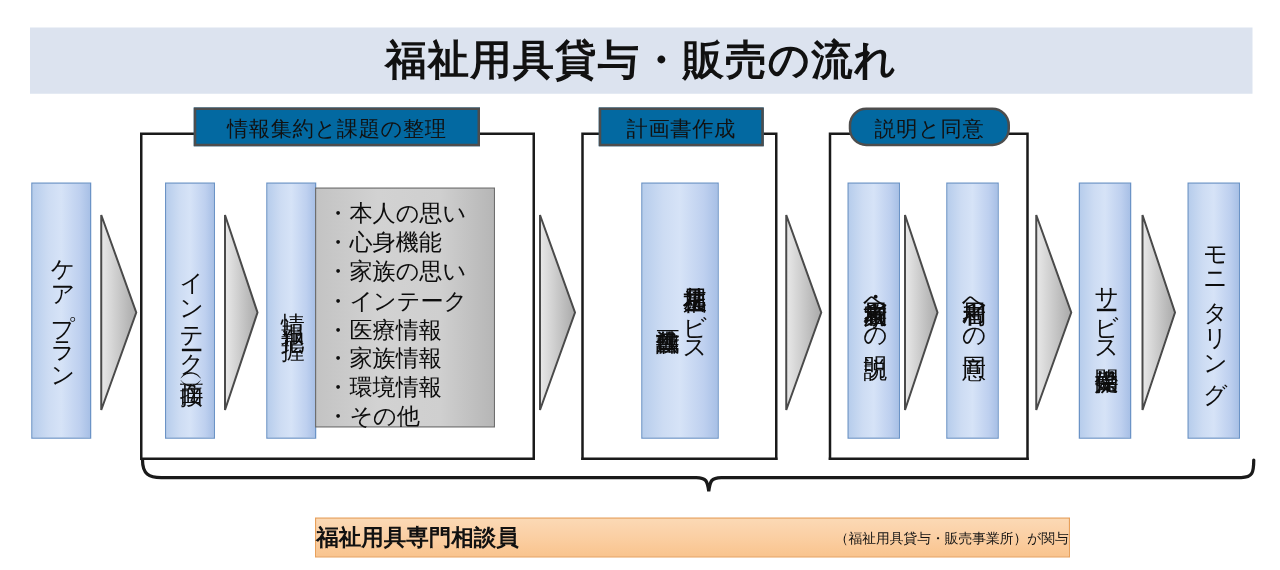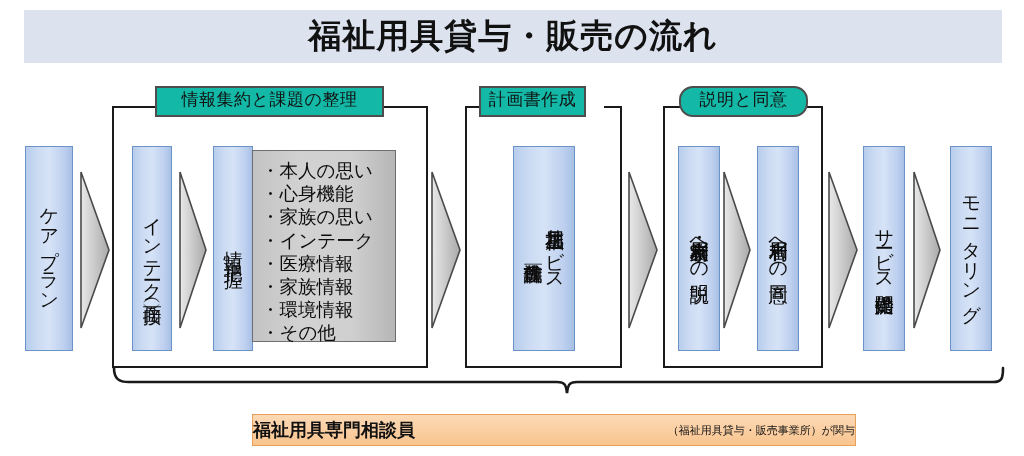--- a/index.html
+++ b/index.html
@@ -15,21 +15,21 @@
     width: 1024px;
     height: 456px;
     background: #ffffff;
     overflow: hidden;
   }
 
   
   .title-bar {
     position: absolute;
     left: 24px;
-    top: 10px;
+    top: 22px;
     width: 978px;
     height: 53px;
     background: #dce3ef;
     display: flex;
     align-items: center;
     justify-content: center;
   }
   .title-text {
     font-size: 33px;
     font-weight: bold;
@@ -51,24 +51,24 @@
     top: -2.4px;
     height: 2.4px;
     background: #1a1a1a;
   }
   .section-frame .top-left-seg { left: -2.4px; }
   .section-frame .top-right-seg { right: -2.4px; }
 
   .section-label {
     position: absolute;
     border: 2.2px solid #4d4d4d;
-    background: #14b8a6;
+    background: #0369a1;
     box-sizing: border-box;
     display: flex;
-    align-items: flex-start;
+    align-items: flex-end;
     justify-content: center;
     z-index: 6;
     font-family: Liberation Mono, monospace;
   }
   .section-label span {
     font-size: 17px;
     color: #111111;
     white-space: nowrap;
     letter-spacing: 0.5px;
   }
@@ -181,21 +181,21 @@
     <div class="top-right-seg" style="width:48px;"></div>
   </div>
   <div class="section-label" style="left:155px; top:86px; width:229px; height:31px;">
     <span>情報集約と課題の整理</span>
   </div>
 
   <div class="section-frame" style="left:465px; top:108px; width:157px; height:260px;">
     <div class="top-left-seg" style="width:18px;"></div>
     <div class="top-right-seg" style="width:18px;"></div>
   </div>
-  <div class="section-label" style="left:479px; top:86px; width:107px; height:31px;">
+  <div class="section-label" style="left:479px; top:86px; width:132px; height:31px;">
     <span>計画書作成</span>
   </div>
 
   <div class="section-frame" style="left:663px; top:108px; width:160px; height:260px;">
     <div class="top-left-seg" style="width:20px;"></div>
     <div class="top-right-seg" style="width:20px;"></div>
   </div>
   <div class="section-label" style="left:679px; top:86px; width:129px; height:31px;border-radius:14px;">
     <span>説明と同意</span>
   </div>

